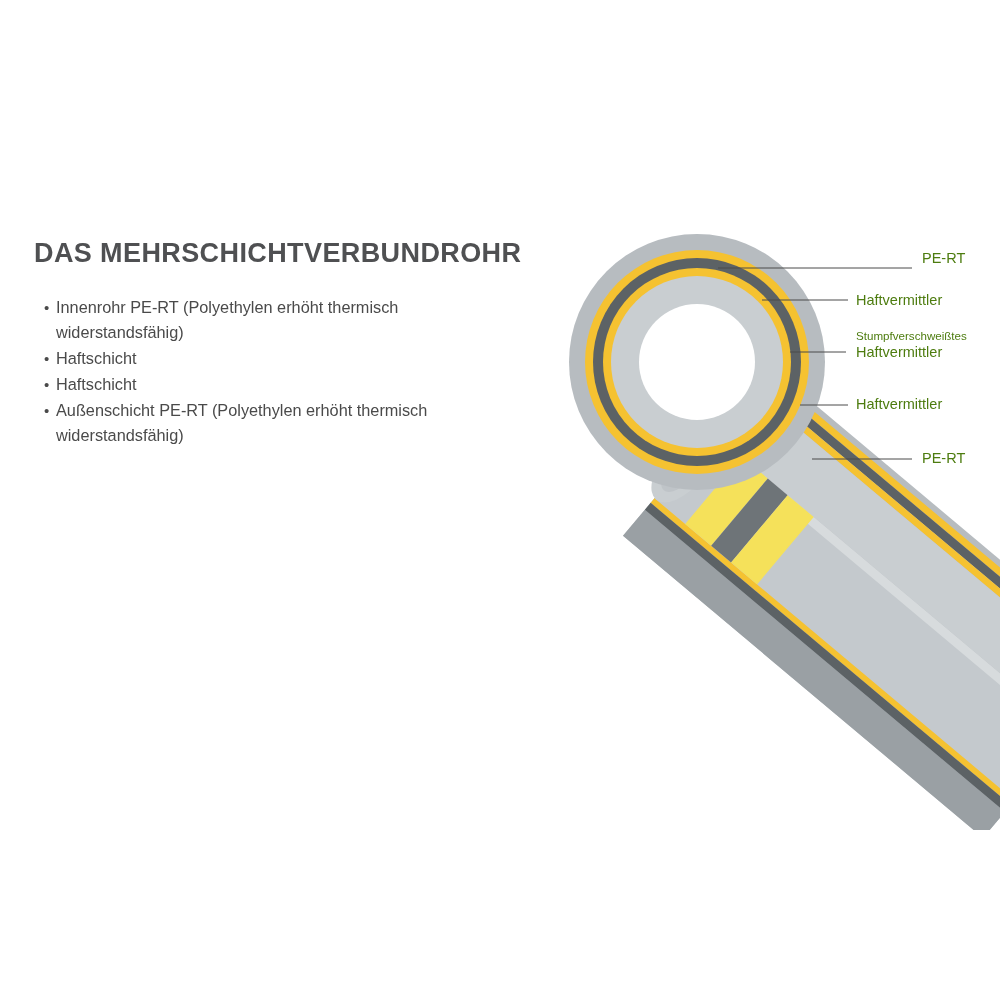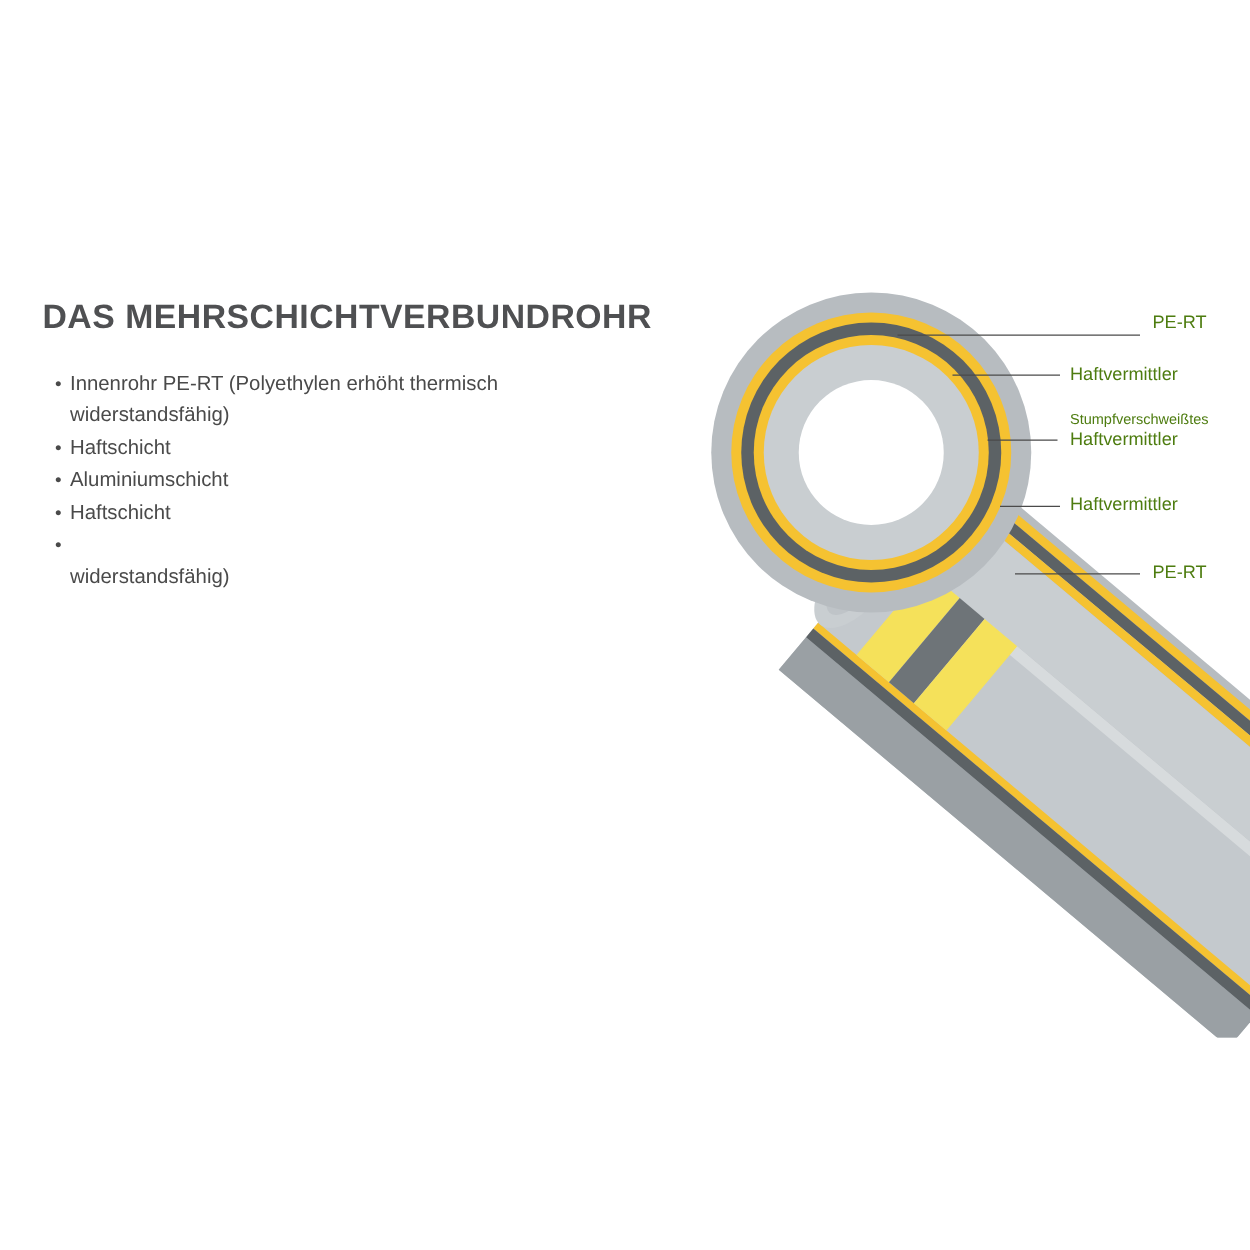--- a/index.html
+++ b/index.html
@@ -108,27 +108,24 @@
 
     <ul id="spec-list">
       <li>
         <span>Innenrohr PE-RT (Polyethylen erhöht thermisch</span><br>
         <span>widerstandsfähig)</span>
       </li>
       <li>
         <span>Haftschicht</span>
       </li>
       <li>
-        <span>Aluminiumschicht</span>
-      </li>
-      <li>
         <span>Haftschicht</span>
       </li>
       <li>
-        <br>
+        <span>Außenschicht PE-RT (Polyethylen erhöht thermisch</span><br>
         <span>widerstandsfähig)</span>
       </li>
     </ul>
   </div>
 
   <div id="illustration">
     <svg width="455" height="620" viewBox="0 0 455 620" xmlns="http://www.w3.org/2000/svg">
 
       <defs>
 

